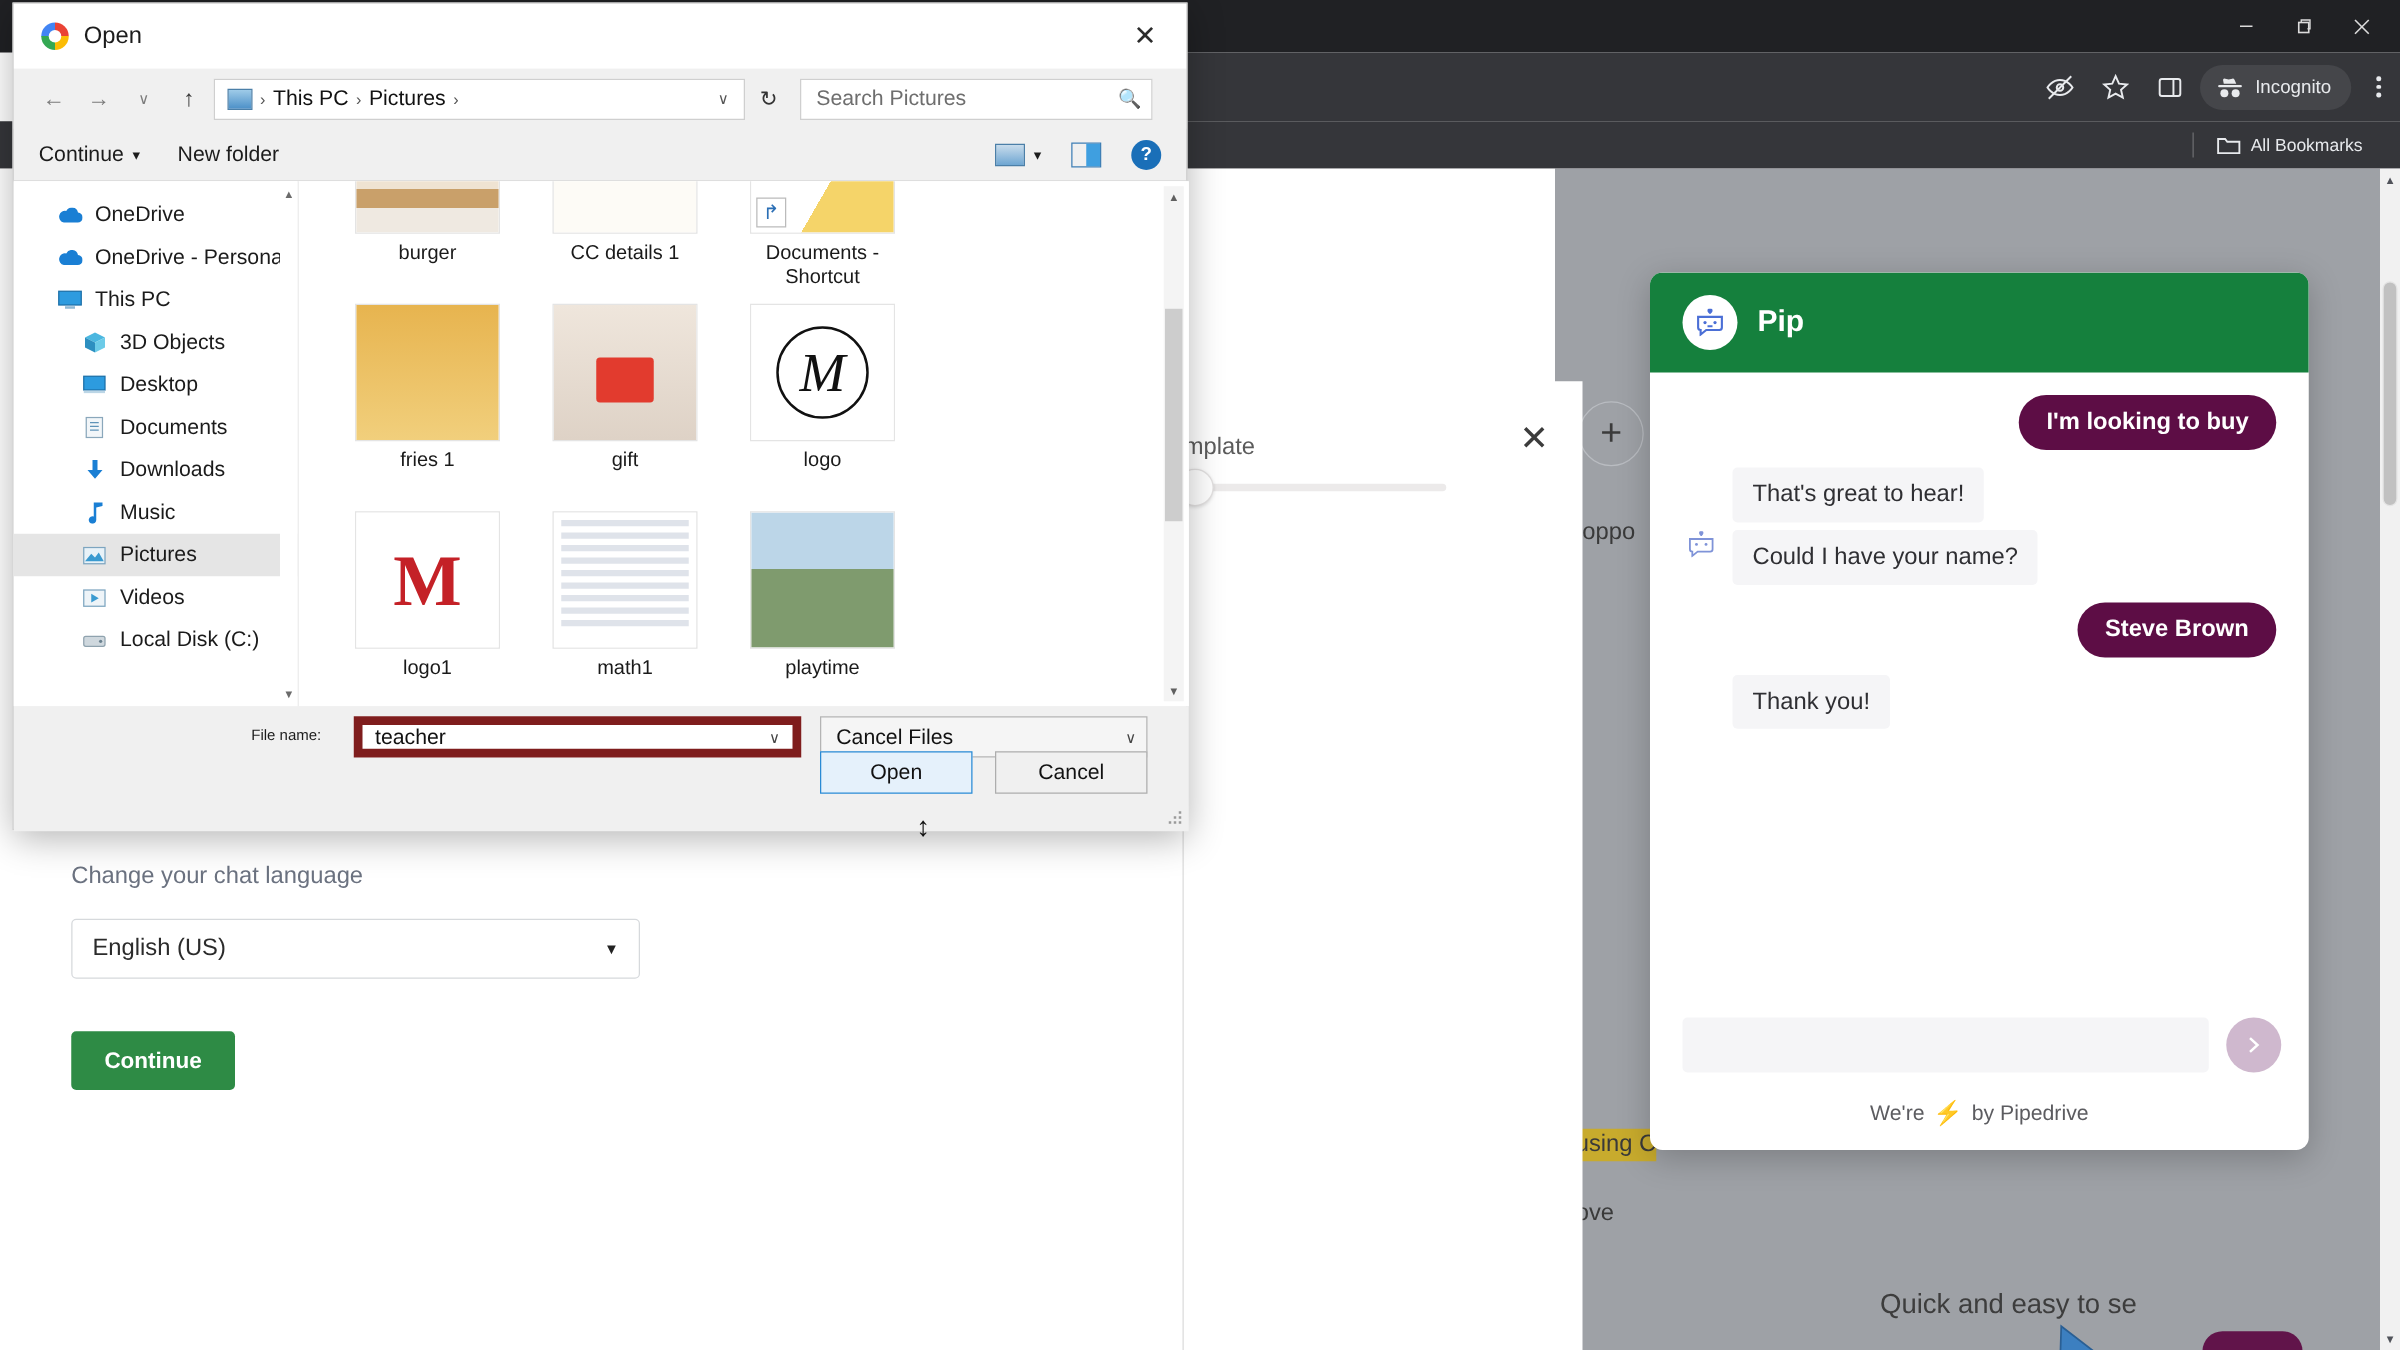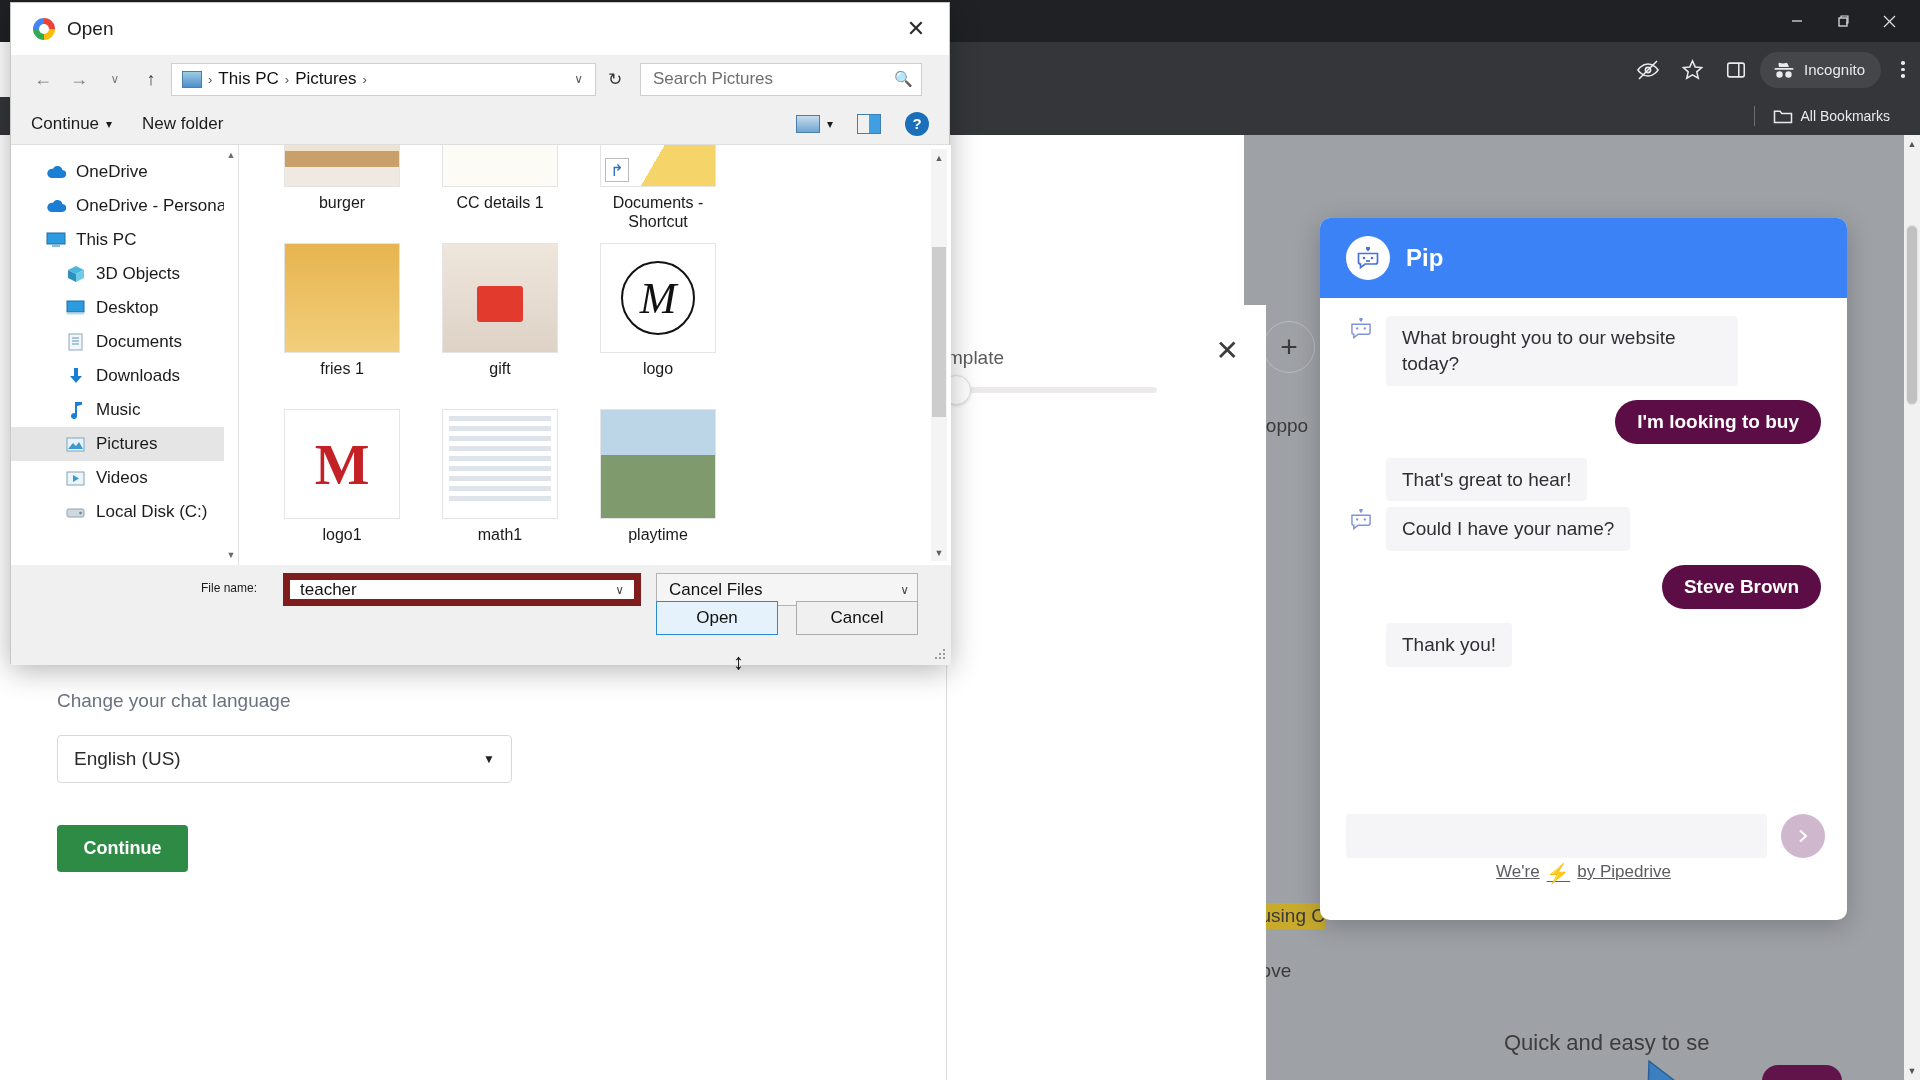--- a/index.html
+++ b/index.html
@@ -107,21 +107,21 @@
   .tm-slider .knob { position:absolute; left:-16px; top:-12px; width:30px; height:30px; border-radius:50%; background:#fff; border:1px solid #e3e1e1; box-shadow:0 1px 3px rgba(0,0,0,.14); }
 
   
   #pip-widget {
     position:absolute; left:1320px; top:218px; width:527px; height:702px;
     background:#fff; border-radius:10px;
     box-shadow:0 6px 26px rgba(0,0,0,.22);
     overflow:hidden; display:flex; flex-direction:column;
   }
   .pip-header {
-    height:80px; background:#3b82f6; display:flex; align-items:center; gap:16px; padding:0 26px;
+    height:80px; background:#15803d; display:flex; align-items:center; gap:16px; padding:0 26px;
     flex:0 0 auto;
   }
   .pip-avatar-lg { width:44px; height:44px; border-radius:50%; background:#fff; display:flex; align-items:center; justify-content:center; }
   .pip-title { color:#fff; font-size:24px; font-weight:bold; }
   .pip-body { flex:1 1 auto; padding:18px 26px 6px 26px; overflow:hidden; }
   .msg-row { display:flex; margin-bottom:14px; align-items:flex-start; }
   .msg-row.bot { justify-content:flex-start; }
   .msg-row.user { justify-content:flex-end; }
   .bot-av { width:30px; height:24px; flex:0 0 30px; margin-right:10px; display:flex; align-items:center; justify-content:center; }
   .bot-av.blank { visibility:hidden; }
@@ -132,21 +132,21 @@
   .bubble-user {
     background:#5d0d45; color:#fff; font-size:19px; font-weight:bold;
     padding:11px 22px; border-radius:24px; max-width:352px;
   }
   .pip-inputbar { flex:0 0 auto; padding:10px 22px 4px 26px; display:flex; align-items:center; gap:14px; }
   .pip-input {
     flex:1 1 auto; height:44px; background:#f5f5f7; border:none; border-radius:4px;
     padding:0 14px; font-size:17px; color:#3c3c3c; font-family:inherit;
   }
   .pip-send { width:44px; height:44px; border-radius:50%; background:#cfb8ce; display:flex; align-items:center; justify-content:center; color:#fff; font-size:19px; flex:0 0 44px; }
-  .pip-footer { flex:0 0 auto; height:58px; display:flex; align-items:flex-start; justify-content:center; gap:7px; color:#5c5c60; font-size:17px;text-decoration:underline; }
+  .pip-footer { flex:0 0 auto; height:58px; display:flex; align-items:center; justify-content:center; gap:7px; color:#5c5c60; font-size:17px; }
   .bolt { color:#6c63e8; font-size:19px; }
 
   
   #open-dialog {
     position:absolute; left:10px; top:2px; width:940px; height:662px;
     background:#f0f0f0; border:1px solid #c8c8c8;
     box-shadow:0 6px 28px rgba(0,0,0,.30);
     font-family:"Liberation Sans", sans-serif;
   }
   .dlg-title {
@@ -391,32 +391,20 @@
         <path d="M3.5 6.5h19v8.5a2 2 0 0 1-2 2H10l-4.5 3.6V17H5.5a2 2 0 0 1-2-2z"></path>
         <circle cx="9" cy="11" r="1.3" fill="#4b6fd6" stroke="none"></circle>
         <circle cx="17" cy="11" r="1.3" fill="#4b6fd6" stroke="none"></circle>
         <line x1="11" y1="14" x2="15" y2="14"></line>
       </svg>
     </div>
     <div class="pip-title">Pip</div>
   </div>
 
   <div class="pip-body">
-    <div class="msg-row bot">
-      <div class="bot-av">
-        <svg width="26" height="21" viewBox="0 0 26 22" fill="none" stroke="#7f93d8" stroke-width="1.5">
-          <line x1="13" y1="1.5" x2="13" y2="4"></line>
-            <circle cx="13" cy="1.4" r="1.1" fill="#7f93d8"></circle>
-          <path d="M3.5 6.5h19v8.5a2 2 0 0 1-2 2H10l-4.5 3.6V17H5.5a2 2 0 0 1-2-2z"></path>
-          <circle cx="9" cy="11" r="1.2" fill="#7f93d8" stroke="none"></circle>
-          <circle cx="17" cy="11" r="1.2" fill="#7f93d8" stroke="none"></circle>
-        </svg>
-      </div>
-      <div class="bubble-bot">What brought you to our website today?</div>
-    </div>
 
     <div class="msg-row user">
       <div class="bubble-user">I'm looking to buy</div>
     </div>
 
     <div class="msg-row bot" style="margin-bottom:6px;">
       <div class="bot-av blank"></div>
       <div class="bubble-bot">That's great to hear!</div>
     </div>
 

